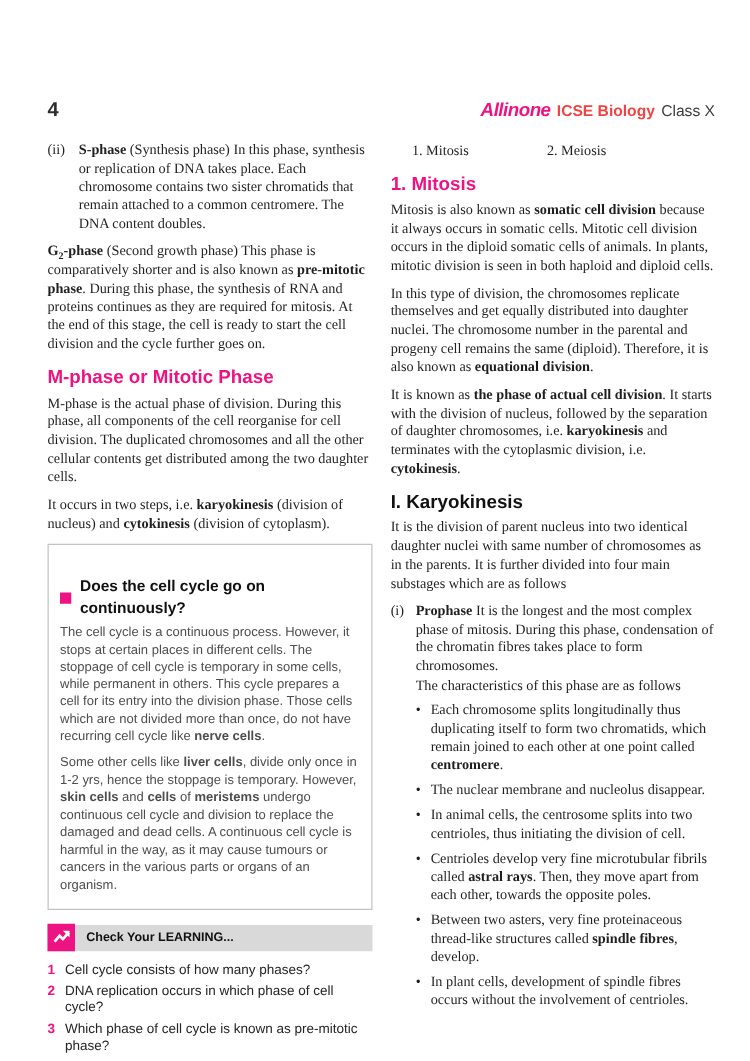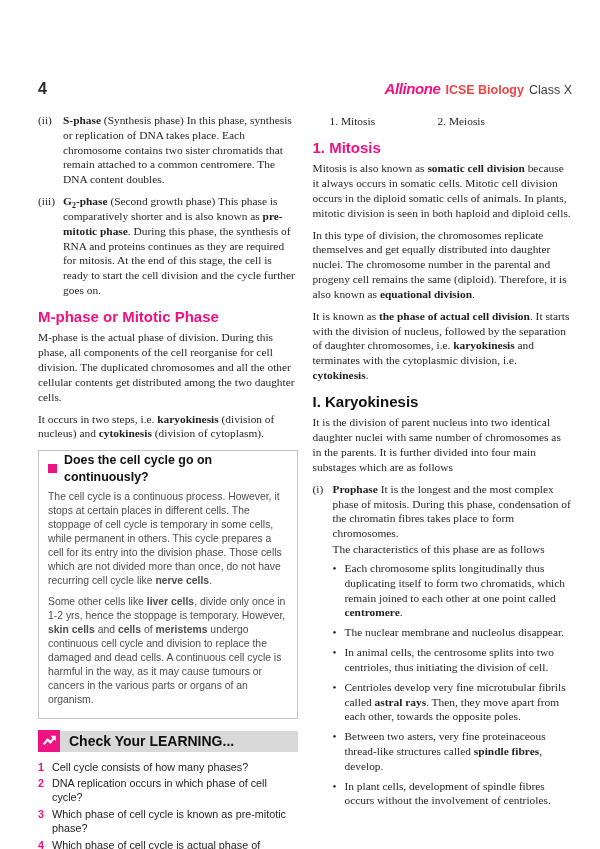--- a/index.html
+++ b/index.html
@@ -24,31 +24,31 @@
   sub{font-size:8px;line-height:0;}
   
   .li{display:flex;margin-bottom:7px;}
   .marker{flex:0 0 25px;padding-right:3px;font-family:Liberation Serif, serif;}
   .litext{flex:1;}
   
   .h-pink,.h-black{font-family:"Liberation Sans",sans-serif;font-weight:bold;
        font-size:15px;margin:9px 0 4px;color:var(--pink);}
   .h-black{color:#111;}
   
-  .infobox{border:1px solid #c4c4c4;padding:1px 9px 4px;margin:9px 0 12px;
+  .infobox{border:1px solid #c4c4c4;padding:25px 9px 4px;margin:9px 0 12px;
        font-family:"Liberation Sans",sans-serif;font-size:10.4px;color:#4d4d4d;line-height:1.34;}
   .iboxtitle{display:flex;align-items:center;gap:7px;font-size:12.4px;
        font-weight:bold;color:#101010;margin-bottom:5px;}
   .sq{width:9px;height:9px;background:var(--pink);flex:0 0 9px;}
   .iboxp{margin:0 0 7px;}
   
   .checkbar{display:flex;align-items:center;background:var(--graybar);height:21px;margin:3px 0 9px;}
   .chkicon{width:22px;height:22px;background:var(--pink);display:flex;align-items:center;
        justify-content:center;margin-right:9px;flex:0 0 22px;}
-  .chktitle{font-family:"Liberation Sans",sans-serif;font-weight:bold;font-size:14px;color:#101010;}
+  .chktitle{font-family:"Liberation Sans",sans-serif;font-weight:bold;font-size:10px;color:#101010;}
   .q{display:flex;font-family:"Liberation Sans",sans-serif;font-size:10.8px;
      color:#242424;margin-bottom:3px;line-height:1.28;}
   .qnum{color:var(--pink);font-weight:bold;flex:0 0 14px;}
   .qtext{flex:1;}
   
   .types{display:flex;padding-left:17px;margin:1px 0 8px;}
   .types .t0{width:108px;}
   .bullet{display:flex;margin:0 0 5px;}
   .dot{flex:0 0 12px;}
   .btext{flex:1;}
@@ -70,21 +70,20 @@
 
   <div class="cols">
 
     <div class="col">
 
       <div class="li">
         <span class="marker">(ii)</span>
         <div class="litext"><b>S-phase</b> (Synthesis phase)  In this phase, synthesis or replication of DNA takes place. Each chromosome contains two sister chromatids that remain attached to a common centromere. The DNA content doubles.</div>
       </div>
       <div class="li">
-        <span class="marker">(iii)</span>
         <div class="litext"><b>G</b><b><sub>2</sub></b><b>-phase</b> (Second growth phase)  This phase is comparatively shorter and is also known as <b>pre-mitotic phase</b>. During this phase, the synthesis of RNA and proteins continues as they are required for mitosis. At the end of this stage, the cell is ready to start the cell division and the cycle further goes on.</div>
       </div>
 
       <div class="h-pink">M-phase or Mitotic Phase</div>
       <p>M-phase is the actual phase of division. During this phase, all components of the cell reorganise for cell division. The duplicated chromosomes and all the other cellular contents get distributed among the two daughter cells.</p>
       <p>It occurs in two steps, i.e. <b>karyokinesis</b> (division of nucleus) and <b>cytokinesis</b> (division of cytoplasm).</p>
 
       <div class="infobox">
         <div class="iboxtitle">
           <span class="sq"></span>

